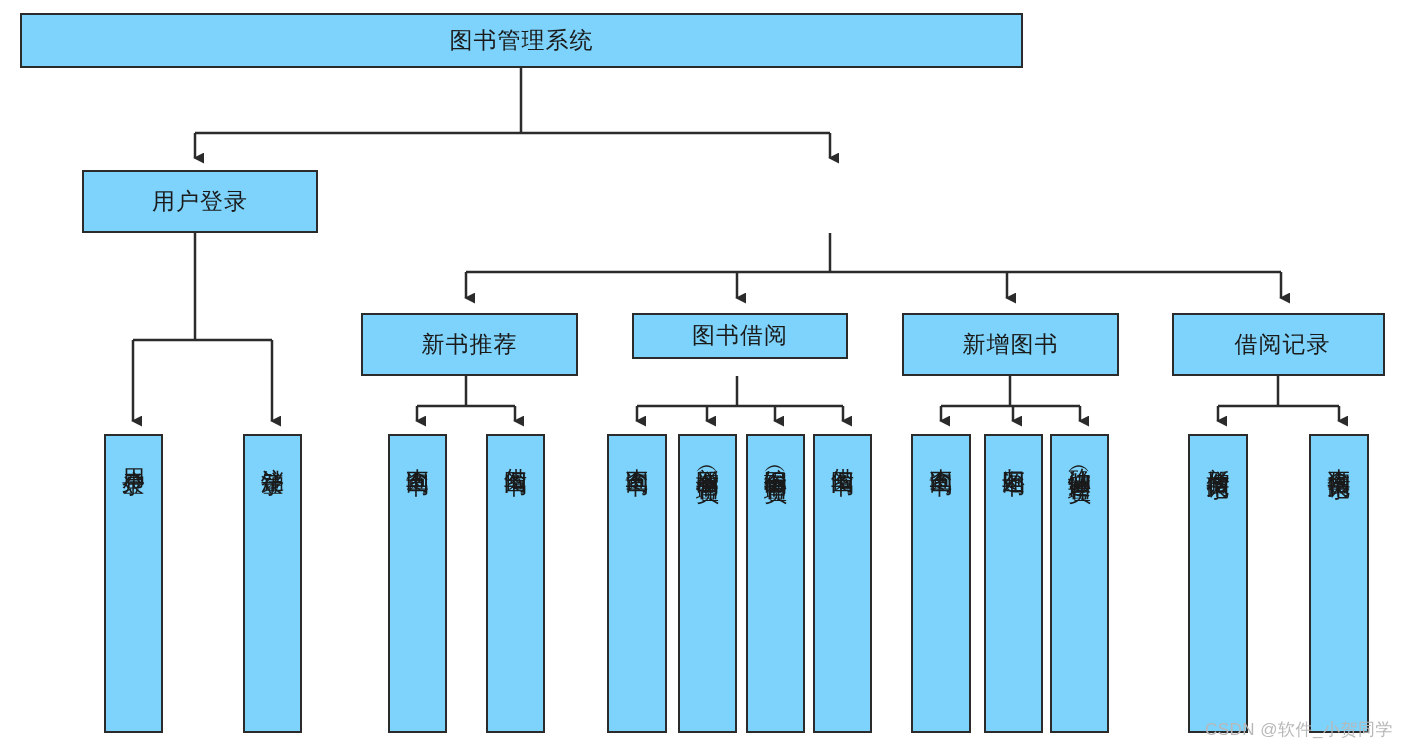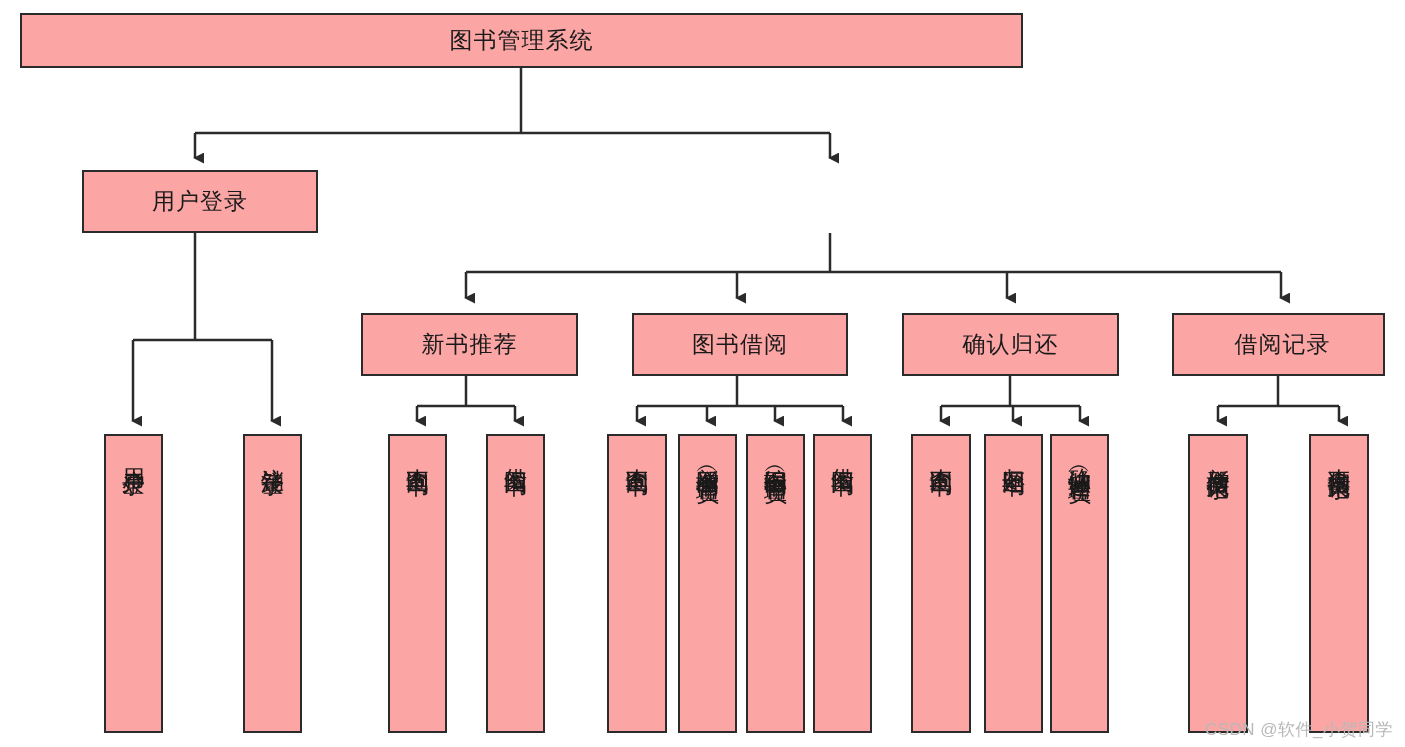--- a/index.html
+++ b/index.html
@@ -22,21 +22,21 @@
     left: 0;
     top: 0;
     width: 1405px;
     height: 747px;
     pointer-events: none;
   }
   .node {
     position: absolute;
     box-sizing: border-box;
     border: 2.5px solid #2b2b2b;
-    background: #fca5a5;
+    background: #7dd3fc;
     display: flex;
     align-items: center;
     justify-content: center;
     color: #1a1a1a;
   }
   .node.horiz {
     font-size: 23px;
     letter-spacing: 1px;
     line-height: 1.2;
   }
@@ -128,25 +128,25 @@
     <span class="hlabel">图书管理系统</span>
   </div>
 
   <div class="node horiz" style="left:82px; top:170px; width:236px; height:63px;">
     <span class="hlabel">用户登录</span>
   </div>
 
   <div class="node horiz" style="left:361px; top:313px; width:217px; height:63px;">
     <span class="hlabel">新书推荐</span>
   </div>
-  <div class="node horiz" style="left:632px; top:313px; width:216px; height:63px;">
+  <div class="node horiz" style="left:632px; top:313px; width:216px; height:46px;">
     <span class="hlabel">图书借阅</span>
   </div>
   <div class="node horiz" style="left:902px; top:313px; width:217px; height:63px;">
-    <span class="hlabel">确认归还</span>
+    <span class="hlabel">新增图书</span>
   </div>
   <div class="node horiz" style="left:1172px; top:313px; width:213px; height:63px;padding-left:8px;">
     <span class="hlabel">借阅记录</span>
   </div>
 
   <div class="node vert" style="left:104px; top:434px; width:59px; height:299px;">
     <span class="vlabel">用户登录</span>
   </div>
   <div class="node vert" style="left:243px; top:434px; width:59px; height:299px;">
     <span class="vlabel">注销登录</span>

